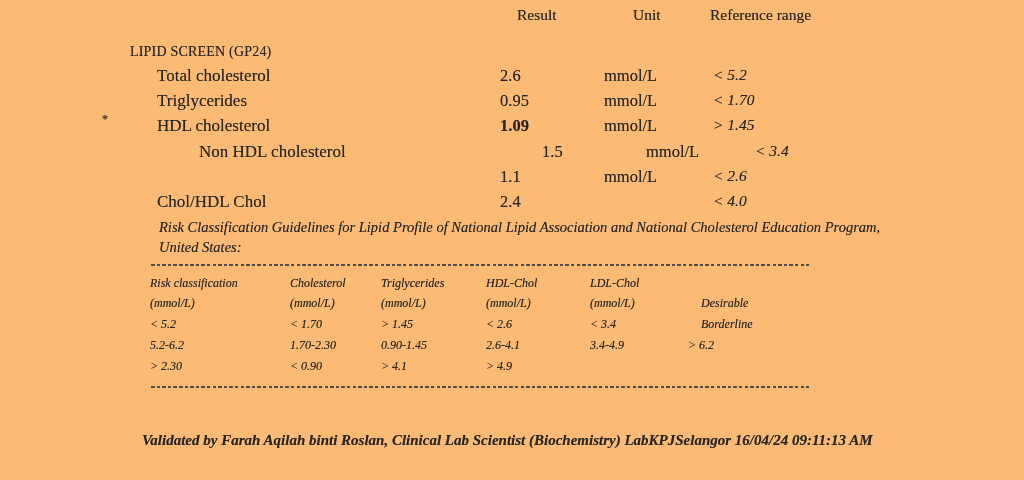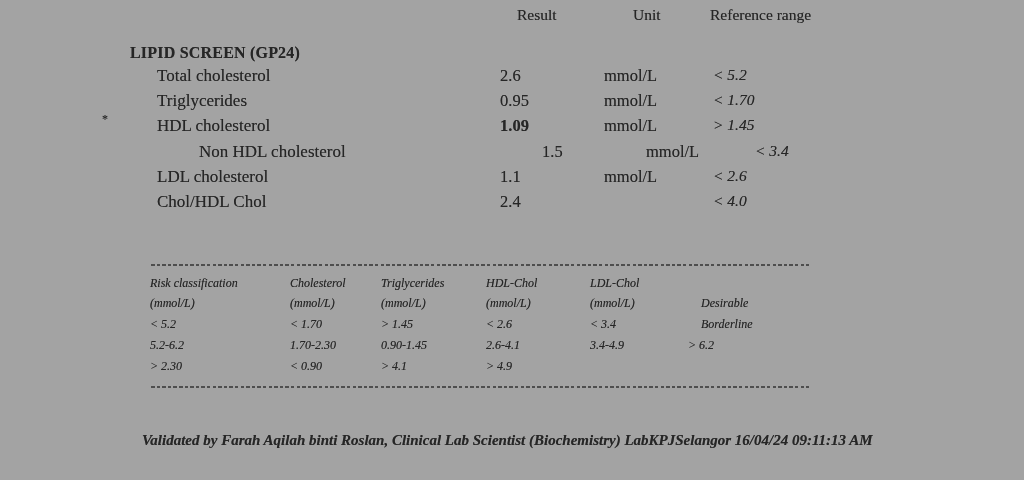--- a/index.html
+++ b/index.html
@@ -1,32 +1,32 @@
 <!DOCTYPE html>
 <html><head>
 <meta charset="utf-8">
 <style>
   html,body{margin:0;padding:0;}
   .page{
     position:relative;
     width:1024px;height:480px;
-    background:#a3a3a3;
+    background:#fdba74;
     font-family:"Liberation Serif","DejaVu Serif",serif;
     color:#262626;
     overflow:hidden;
     text-shadow:0 0 .4px rgba(40,40,40,.55);
   }
   .abs{position:absolute;white-space:nowrap;}
   
   .colhead{font-size:15.5px;}
   .ch-result{left:517px;top:6px;}
   .ch-unit{left:633px;top:6px;}
   .ch-ref{left:710px;top:6px;}
   
-  .section-title{left:130px;top:44px;font-size:16px;font-weight:bold;letter-spacing:.2px;}
+  .section-title{left:130px;top:44px;font-size:14px;font-weight:normal;letter-spacing:.2px;}
   
   .lbl{left:157px;font-size:17px;}
   .flag{left:102px;font-size:12px;}
   .res{left:500px;width:96px;font-size:16.5px;}
   .res.bold{font-weight:bold;}
   .unit{left:604px;font-size:16.5px;}
   .ref{left:713px;font-size:15.5px;font-style:italic;}
   .r0{top:66px;} .r1{top:91px;} .r2{top:116px;} .r3{top:142px;margin-left:42px;} .r4{top:167px;} .r5{top:192px;}
   .f2{top:112px;}
   
@@ -77,30 +77,33 @@
   <span class="abs lbl r2">HDL cholesterol</span>
   <span class="abs res bold r2">1.09</span>
   <span class="abs unit r2">mmol/L</span>
   <span class="abs ref r2">&gt; 1.45</span>
 
   <span class="abs lbl r3">Non HDL cholesterol</span>
   <span class="abs res r3">1.5</span>
   <span class="abs unit r3">mmol/L</span>
   <span class="abs ref r3">&lt; 3.4</span>
 
-  <span class="abs lbl r4">LDL cholesterol</span>
   <span class="abs res r4">1.1</span>
   <span class="abs unit r4">mmol/L</span>
   <span class="abs ref r4">&lt; 2.6</span>
 
   <span class="abs lbl r5">Chol/HDL Chol</span>
   <span class="abs res r5">2.4</span>
   <span class="abs unit r5"></span>
   <span class="abs ref r5">&lt; 4.0</span>
 
+  <div class="abs note">
+    <div>Risk Classification Guidelines for Lipid Profile of National Lipid Association and National Cholesterol Education Program,</div>
+    <div>United States:</div>
+  </div>
 
   <div class="abs dashes dash-top"></div>
   <div class="abs dashes dash-bottom"></div>
 
   <div class="risk-table">
 
     <span class="cell">Risk classification</span>
     <span class="cell">Cholesterol</span>
     <span class="cell">Triglycerides</span>
     <span class="cell">HDL-Chol</span>

